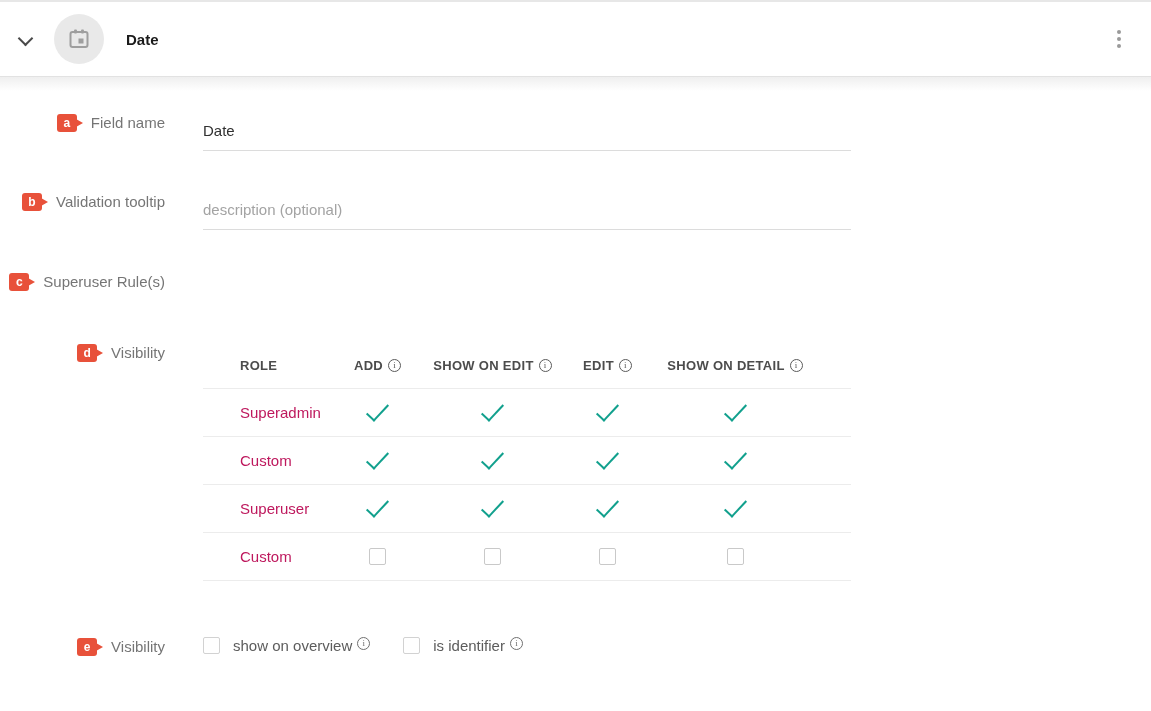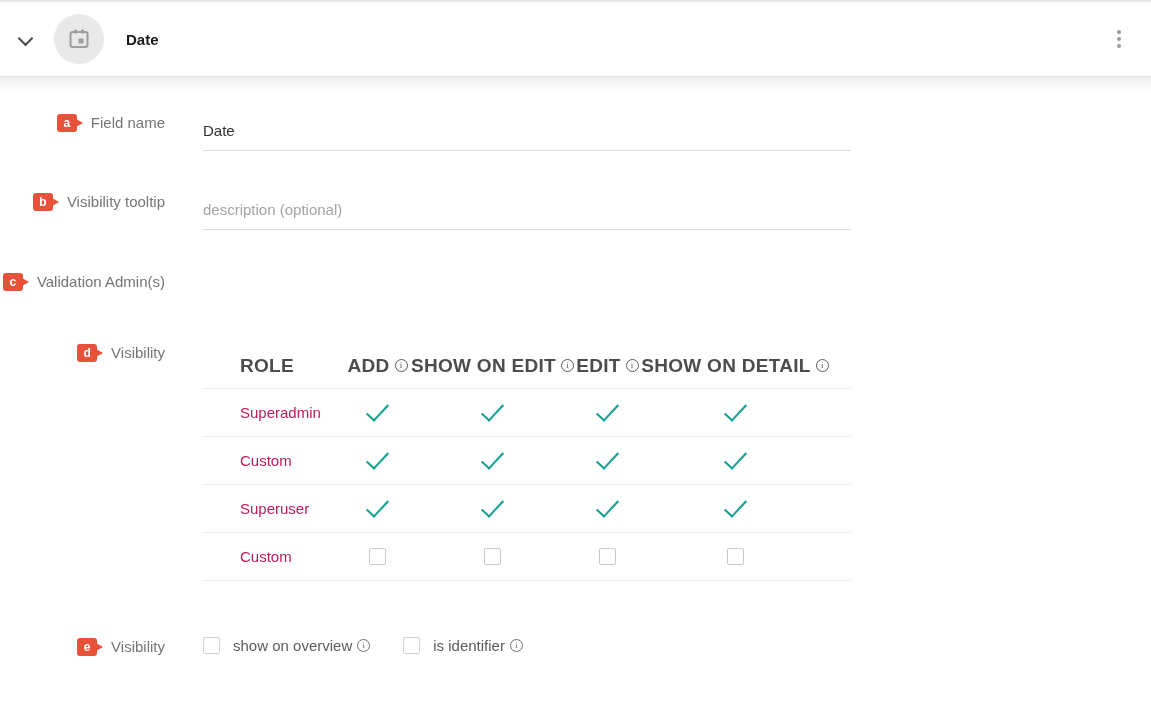--- a/index.html
+++ b/index.html
@@ -134,21 +134,21 @@
     height: 48px;
     border-bottom: 1px solid #ececec;
   }
   .prow.phead { height: 46px; }
   .pcell-role {
     padding-left: 37px;
     font-size: 15px;
     color: #be185d;
   }
   .pcell-head {
-    font-size: 19px;
+    font-size: 13px;
     font-weight: 700;
     color: #4c4c4c;
     letter-spacing: 0.3px;
     justify-self: center;
     display: flex;
     align-items: center;
     white-space: nowrap;
   }
   .pcell-head.first { justify-self: start; padding-left: 37px; }
   .pcell-mark { justify-self: center; }
@@ -204,21 +204,20 @@
     border-radius: 2px;
     background: #fff;
     cursor: pointer;
     flex: 0 0 17px;
   }
   .vis-label {
     font-size: 15px;
     color: #5c5c5c;
     margin-left: 13px;
     display: inline-flex;
-    align-items: center;
     white-space: nowrap;
   }
   .vis-label .info-icon { border-color: #707070; }
   .vis-label .info-icon::after { color: #707070; }
   .vis-gap { width: 33px; flex: 0 0 33px; }
 </style>
 </head>
 <body>
 
 <div class="panel-header">
@@ -246,31 +245,31 @@
     <span class="label-text">Field name</span>
   </div>
   <div class="content-cell">
     <input class="line-input" type="text" value="Date" style="">
   </div>
 </div>
 
 <div class="form-row row-description">
   <div class="label-cell">
     <span class="badge">b</span>
-    <span class="label-text">Visibility tooltip</span>
+    <span class="label-text">Validation tooltip</span>
   </div>
   <div class="content-cell">
     <input class="line-input" type="text" placeholder="description (optional)" style="">
   </div>
 </div>
 
 <div class="form-row row-validation">
   <div class="label-cell">
     <span class="badge">c</span>
-    <span class="label-text">Validation Admin(s)</span>
+    <span class="label-text">Superuser Rule(s)</span>
   </div>
   <div class="content-cell"></div>
 </div>
 
 <div class="form-row row-permissions">
   <div class="label-cell">
     <span class="badge">d</span>
     <span class="label-text">Visibility</span>
   </div>
   <div class="content-cell">

